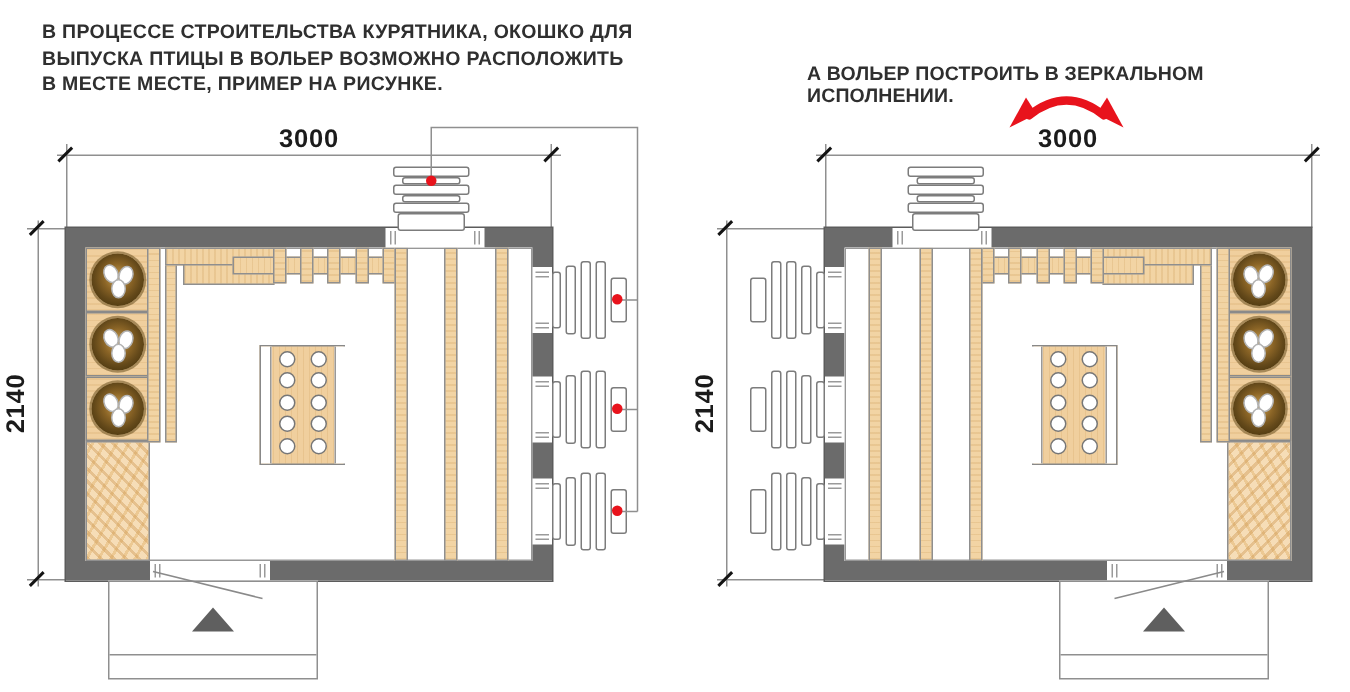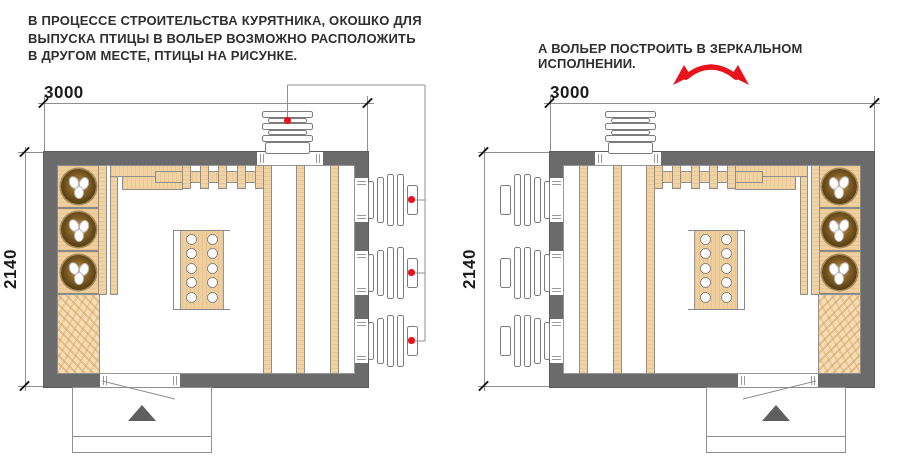--- a/index.html
+++ b/index.html
@@ -64,29 +64,29 @@
     border-left:14px solid transparent;border-right:14px solid transparent;border-bottom:16px solid #5f5f5f;}
 
   .callout-layer{position:absolute;left:0;top:0;}
   .rdot{position:absolute;width:7px;height:7px;border-radius:50%;background:var(--red);}
 
   
   .dimline-h{position:absolute;height:1px;background:var(--line);}
   .dimline-v{position:absolute;width:1px;background:var(--line);}
   .tick{position:absolute;width:13px;height:2px;background:#141414;transform:rotate(-45deg);}
   .dim-label{position:absolute;font-weight:bold;font-size:17px;color:#1b1b1b;letter-spacing:.5px;}
-  .dim-top{left:0;width:324px;top:-69px;}
+  .dim-top{left:0;width:324px;top:-69px;text-align:center;}
   .dim-side{white-space:nowrap;transform:translate(-50%,-50%) rotate(-90deg);}
 </style>
 </head>
 <body>
 
 <div class="note note-left">В ПРОЦЕССЕ СТРОИТЕЛЬСТВА КУРЯТНИКА, ОКОШКО ДЛЯ
 ВЫПУСКА ПТИЦЫ В ВОЛЬЕР ВОЗМОЖНО РАСПОЛОЖИТЬ
-В ДРУГОМ МЕСТЕ, ПТИЦЫ НА РИСУНКЕ.</div>
+В МЕСТЕ МЕСТЕ, ПРИМЕР НА РИСУНКЕ.</div>
 <div class="note note-right">А ВОЛЬЕР ПОСТРОИТЬ В ЗЕРКАЛЬНОМ ИСПОЛНЕНИИ.</div>
 
 <svg style="position:absolute;left:668px;top:55px" width="86" height="34" viewBox="0 0 86 34">
   <path d="M18,22 Q43,2 68,22" fill="none" stroke="var(--red)" stroke-width="5.5" stroke-linecap="round"></path>
   <polygon points="5,30 16,10 23,21" fill="var(--red)"></polygon>
   <polygon points="81,30 70,10 63,21" fill="var(--red)"></polygon>
 </svg>
 
 <div class="plan-group" style="left:44px;top:152px;">
 

